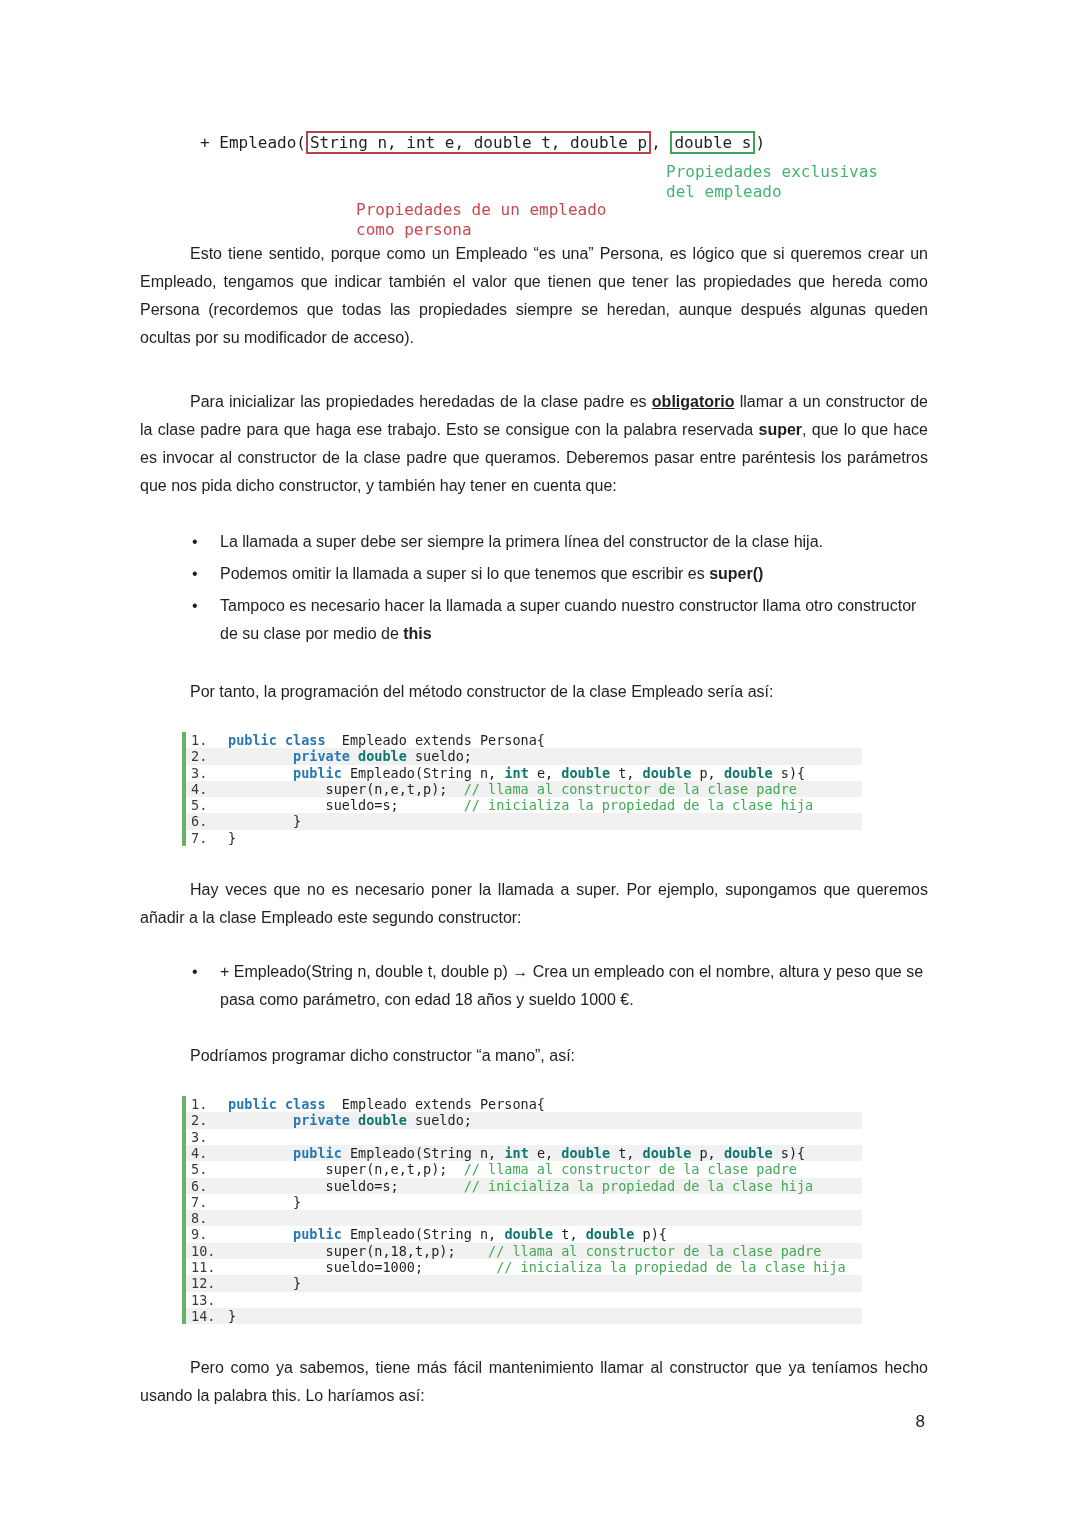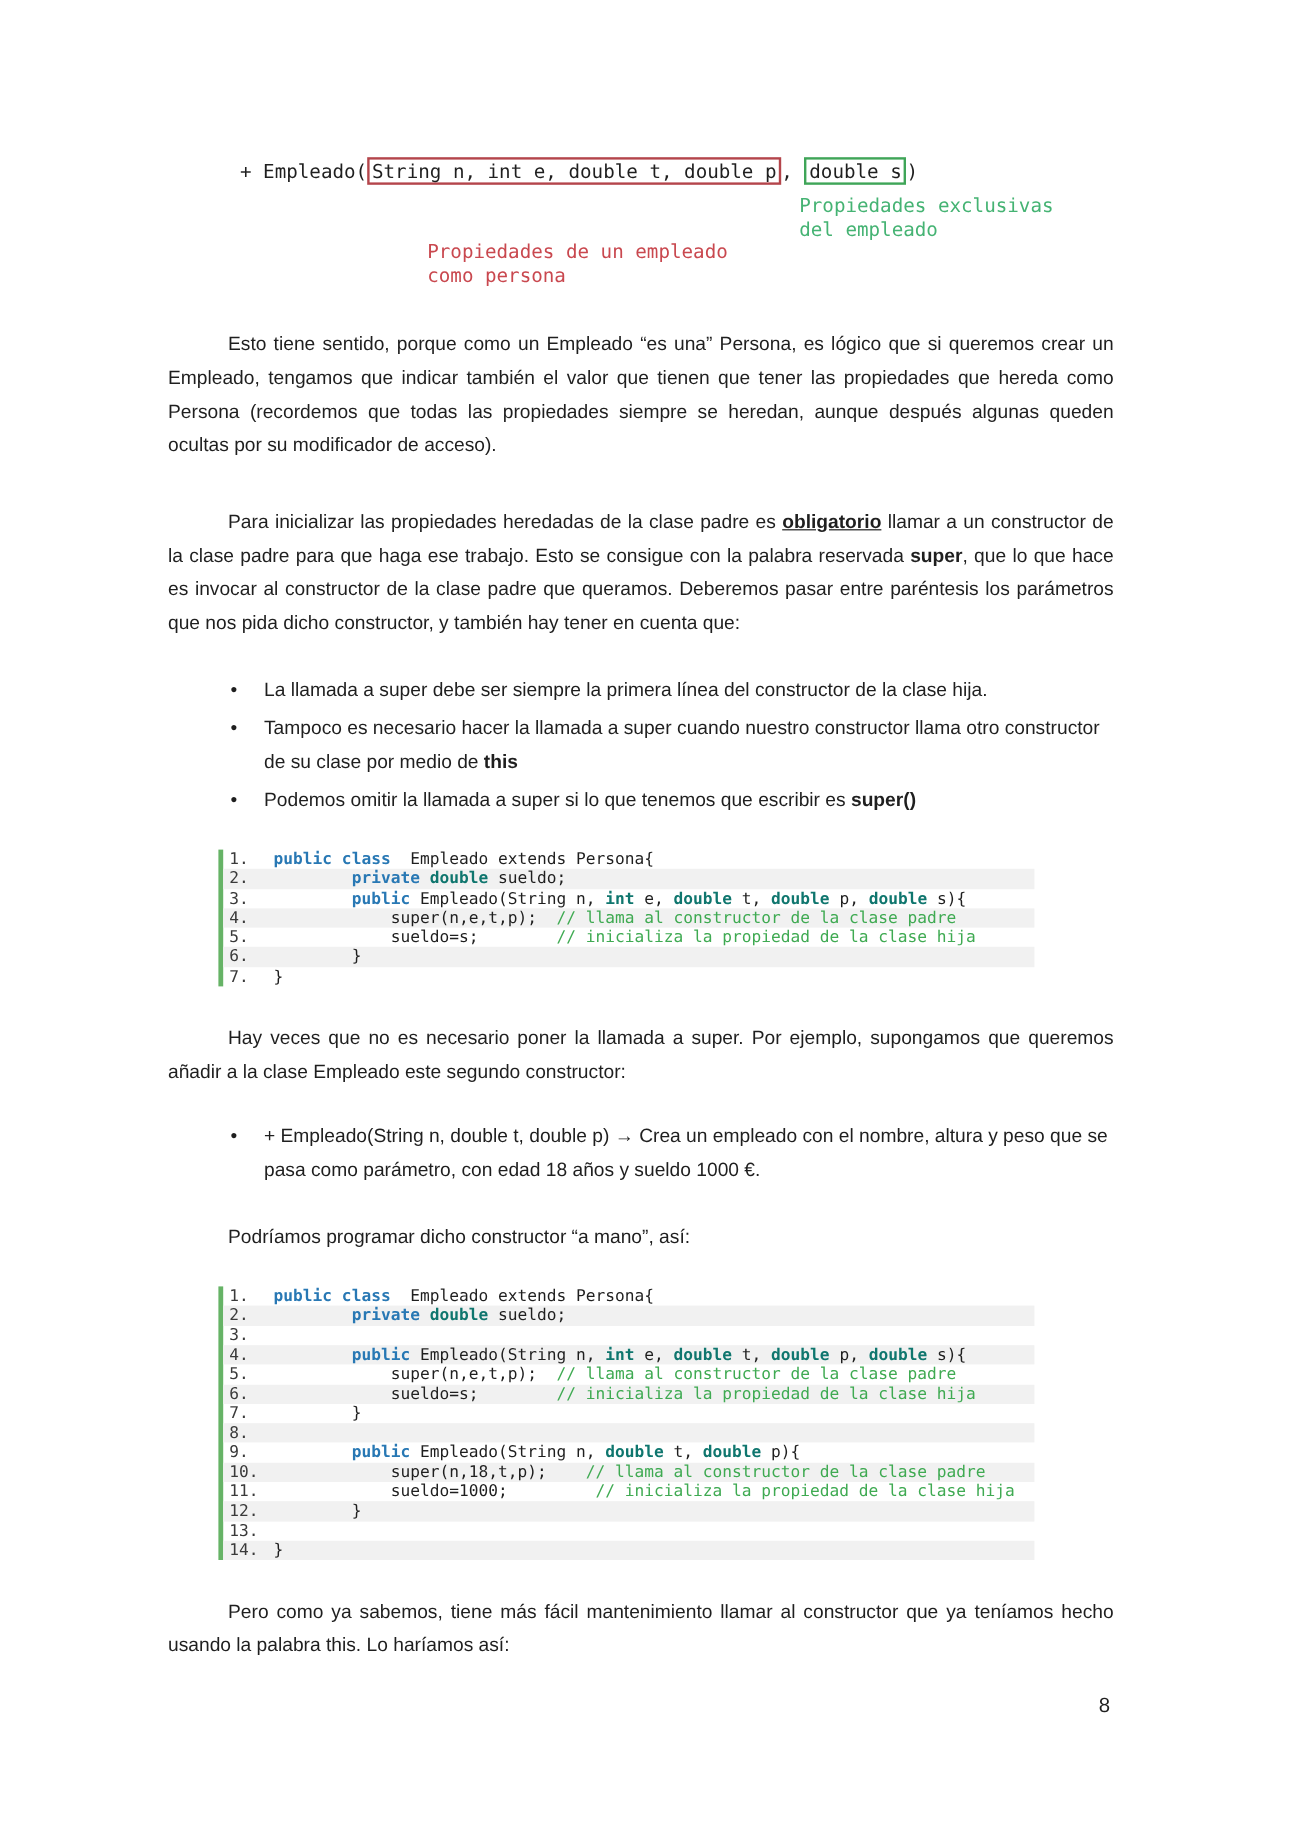--- a/index.html
+++ b/index.html
@@ -32,21 +32,21 @@
   }
   .red-note{color:#c9484f;width:310px;flex:none;margin-top:38px;}
   .green-note{color:#45b373;}
   
   .body-p{
     font-size:16px;line-height:28px;
     text-align:justify;
     margin:0;
   }
   .indent{text-indent:50px;}
-  .mt-p1{margin-top:34px;}
+  .mt-p1{}
   .mt-p2{margin-top:36px;}
   .mt-p3{margin-top:30px;}
   .mt-p4{margin-top:30px;}
   .mt-p5{margin-top:28px;}
   .mt-p6{margin-top:30px;}
   .seg-b{font-weight:bold;}
   .seg-bu{font-weight:bold;text-decoration:underline;}
   
   ul.bullets{
     list-style:none;
@@ -107,24 +107,25 @@
       <div>del empleado</div>
     </div>
   </div>
 
   <p class="body-p indent mt-p1"><span>Esto tiene sentido, porque como un Empleado “es una” Persona, es lógico que si queremos crear un Empleado, tengamos que indicar también el valor que tienen que tener las propiedades que hereda como Persona (recordemos que todas las propiedades siempre se heredan, aunque después algunas queden ocultas por su modificador de acceso).</span></p>
 
   <p class="body-p indent mt-p2"><span>Para inicializar las propiedades heredadas de la clase padre es </span><span class="seg-bu">obligatorio</span><span> llamar a un constructor de la clase padre para que haga ese trabajo. Esto se consigue con la palabra reservada </span><span class="seg-b">super</span><span>, que lo que hace es invocar al constructor de la clase padre que queramos. Deberemos pasar entre paréntesis los parámetros que nos pida dicho constructor, y también hay tener en cuenta que:</span></p>
 
   <ul class="bullets">
     <li><span>La llamada a super debe ser siempre la primera línea del constructor de la clase hija.</span></li>
+    <li><span>Podemos omitir la llamada a super si lo que tenemos que escribir es </span><span class="seg-b">super()</span></li>
     <li><span>Tampoco es necesario hacer la llamada a super cuando nuestro constructor llama otro constructor de su clase por medio de </span><span class="seg-b">this</span></li>
-    <li><span>Podemos omitir la llamada a super si lo que tenemos que escribir es </span><span class="seg-b">super()</span></li>
   </ul>
 
+  <p class="body-p indent mt-p3"><span>Por tanto, la programación del método constructor de la clase Empleado sería así:</span></p>
 
   <div class="code">
       <div class="cl"><span class="ln">1.</span><span class="ct"><span class="tk-k">public class</span><span>  Empleado extends Persona{</span></span></div>
       <div class="cl"><span class="ln">2.</span><span class="ct"><span>        </span><span class="tk-k">private</span><span> </span><span class="tk-t">double</span><span> sueldo;</span></span></div>
       <div class="cl"><span class="ln">3.</span><span class="ct"><span>        </span><span class="tk-k">public</span><span> Empleado(String n, </span><span class="tk-t">int</span><span> e, </span><span class="tk-t">double</span><span> t, </span><span class="tk-t">double</span><span> p, </span><span class="tk-t">double</span><span> s){</span></span></div>
       <div class="cl"><span class="ln">4.</span><span class="ct"><span>            super(n,e,t,p);  </span><span class="tk-c">// llama al constructor de la clase padre</span></span></div>
       <div class="cl"><span class="ln">5.</span><span class="ct"><span>            sueldo=s;        </span><span class="tk-c">// inicializa la propiedad de la clase hija</span></span></div>
       <div class="cl"><span class="ln">6.</span><span class="ct"><span>        }</span></span></div>
       <div class="cl"><span class="ln">7.</span><span class="ct"><span>}</span></span></div>
     </div>

